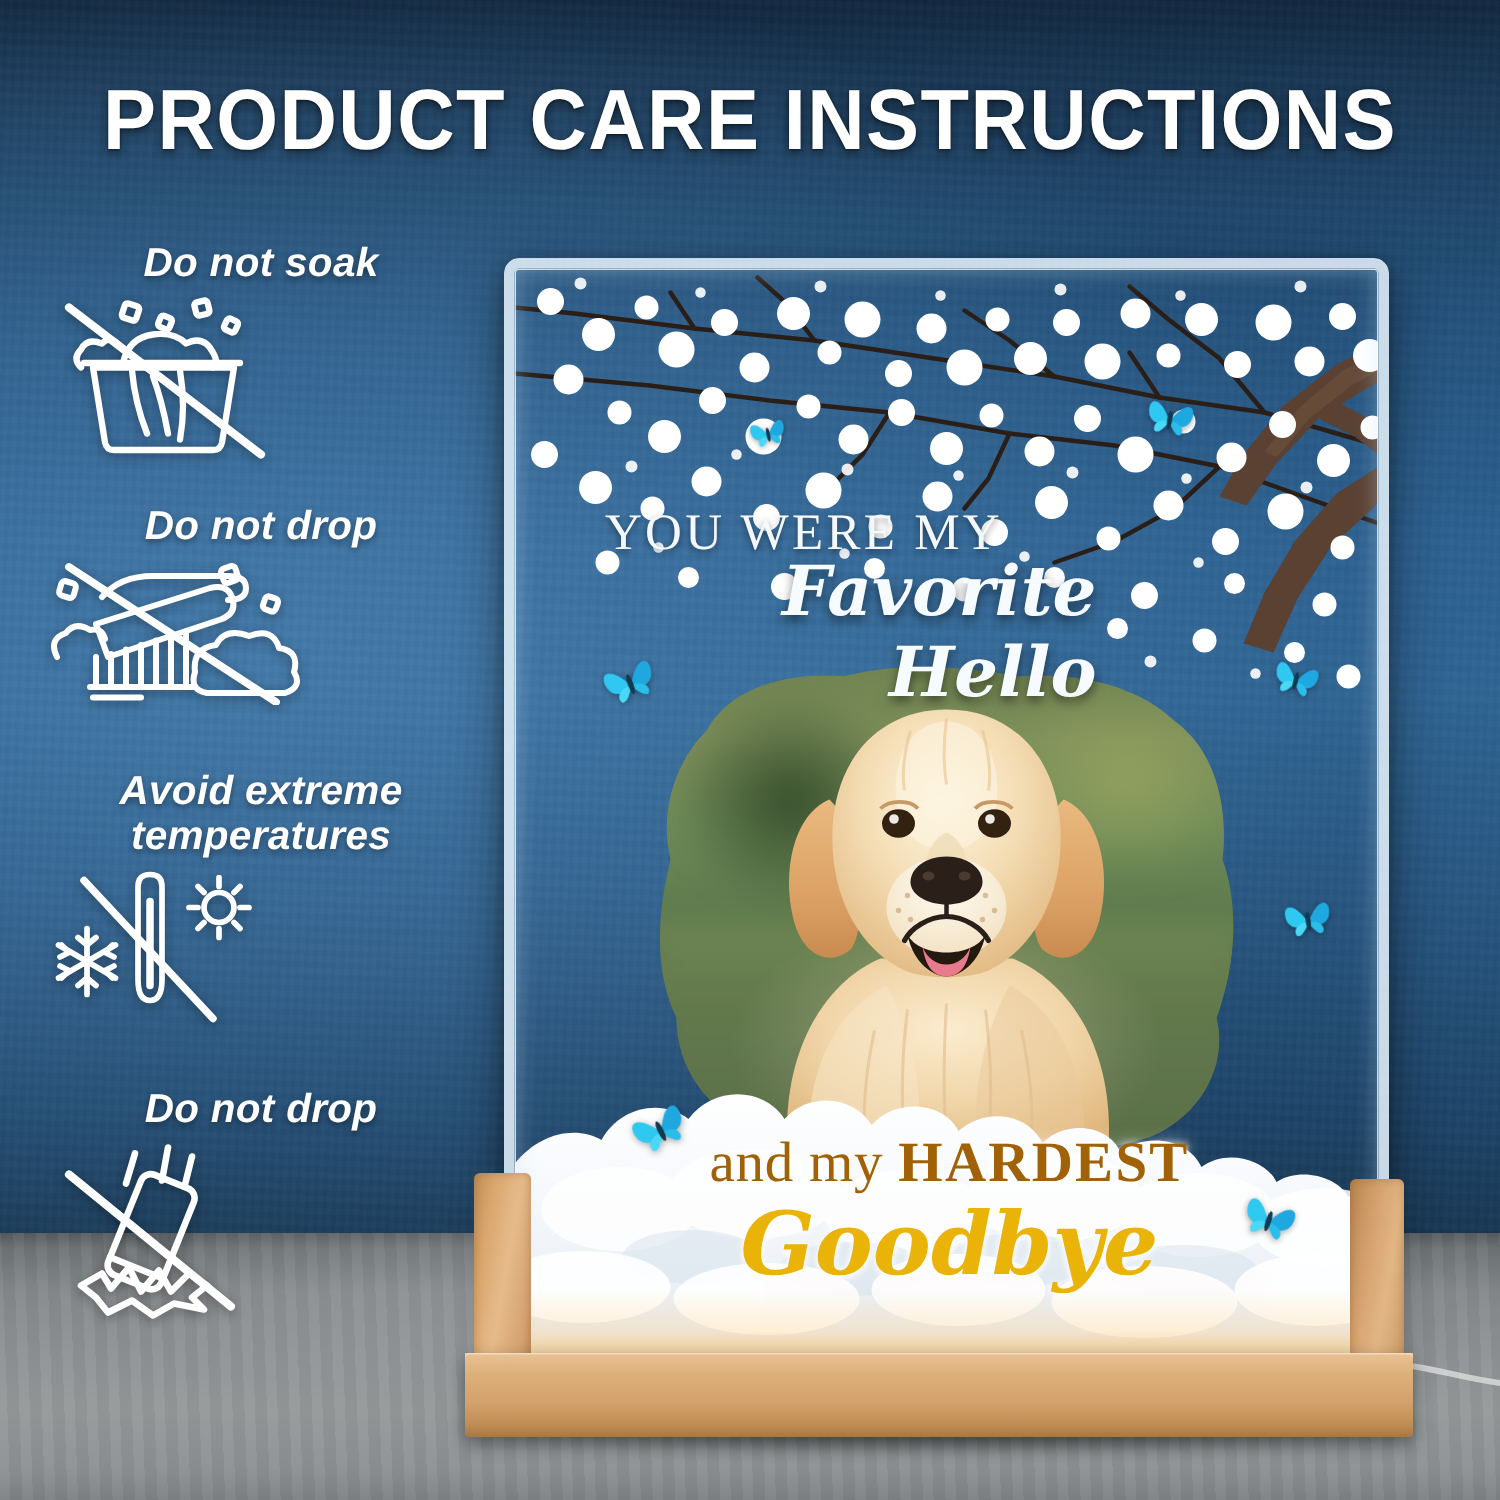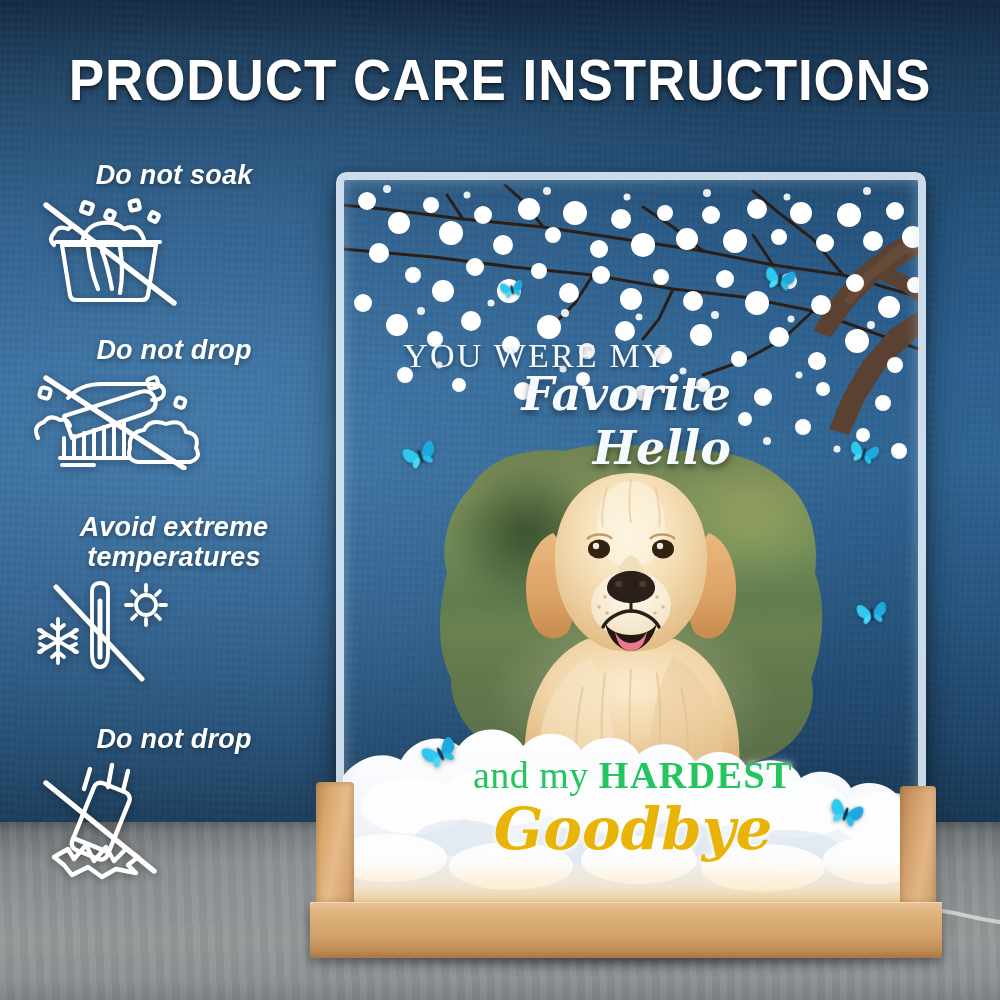--- a/index.html
+++ b/index.html
@@ -225,21 +225,21 @@
   }
   .clouds svg { position:absolute; left:0; bottom:0; }
 
   .pl-line3 {
     position: absolute; left: 40px; bottom: 108px; width: 500px;
     text-align: center;
     font-family: "Liberation Serif", serif;
     font-size: 38px;
     font-weight: 400;
     letter-spacing: .5px;
-    color: #22c55e;
+    color: #a16207;
     text-shadow: 0 0 5px rgba(255,255,255,.95), 0 0 11px rgba(255,255,255,.8), 0 2px 2px rgba(255,255,255,.9);
     z-index: 26;
   }
   .pl-line3 .em { font-weight: 700; letter-spacing: 1.5px; }
   .pl-line4 {
     position: absolute; left: 40px; bottom: 42px; width: 500px;
     text-align: center;
     font-family: "DejaVu Serif", serif;
     font-style: italic;
     font-weight: 700;

